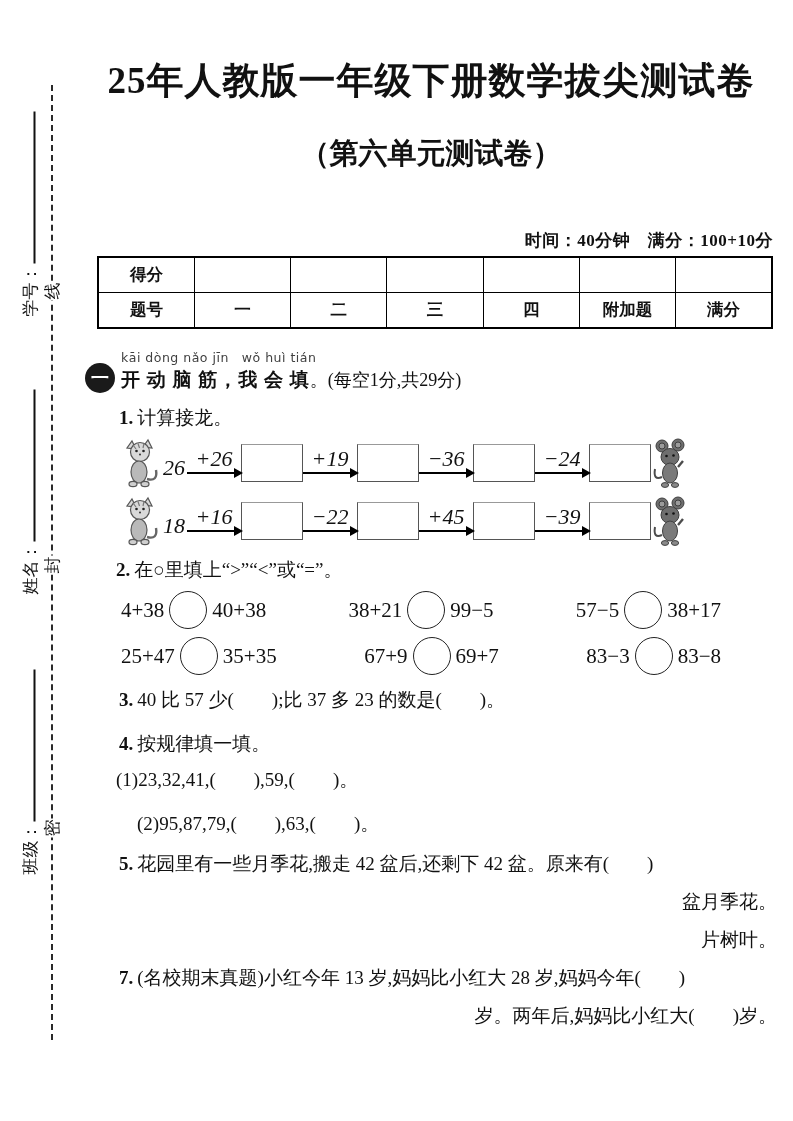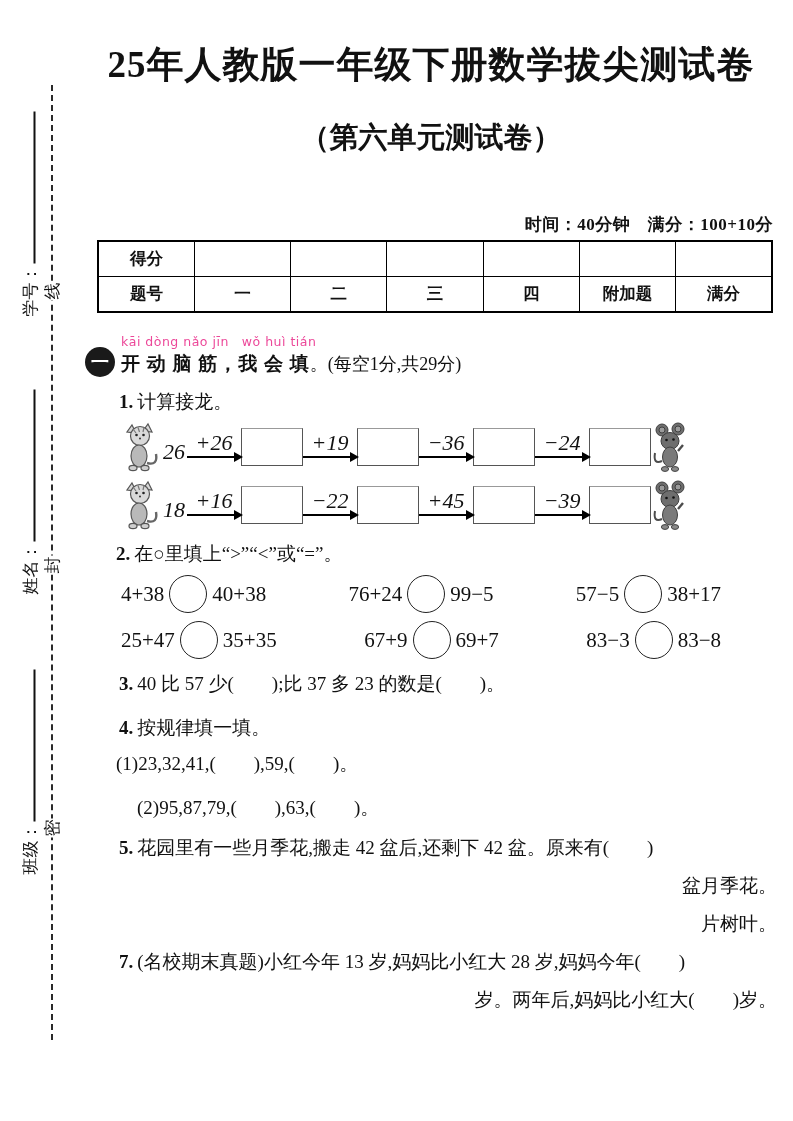--- a/index.html
+++ b/index.html
@@ -21,21 +21,21 @@
   .margin-field{
     position:absolute;left:30px;white-space:nowrap;
     font-size:17px;line-height:20px;
     transform:translate(-50%,-50%) rotate(-90deg);
   }
   .margin-field .blank{
     display:inline-block;width:152px;height:14px;
     border-bottom:2px solid #111;margin-left:2px;
   }
   
-  .content{position:absolute;left:85px;top:0;width:692px;}
+  .content{position:absolute;left:85px;top:16px;width:692px;}
   .title{
     margin-top:40px;text-align:center;font-weight:bold;
     font-size:37px;line-height:50px;letter-spacing:1px;
   }
   .subtitle{
     margin-top:28px;text-align:center;font-weight:bold;
     font-size:29px;line-height:38px;
   }
   .info-line{
     margin-top:58px;text-align:right;font-weight:bold;
@@ -55,21 +55,21 @@
   
   .section-head{margin-top:22px;display:flex;align-items:flex-start;}
   .badge{
     flex:0 0 auto;width:30px;height:30px;border-radius:50%;
     background:#1a1a1a;color:#fff;display:flex;align-items:center;justify-content:center;
     font-weight:bold;font-size:18px;margin-top:12px;
   }
   .sec-body{margin-left:6px;}
   .pinyin{
     font-family:"DejaVu Sans","Liberation Sans",sans-serif;
-    font-size:12.5px;line-height:14px;letter-spacing:.5px;color:#ec4899;
+    font-size:12.5px;line-height:14px;letter-spacing:.5px;color:#404040;
   }
   .sec-title-row{font-size:19px;line-height:26px;margin-top:2px;}
   .sec-title{font-weight:bold;letter-spacing:1px;}
   .sec-note{font-size:18px;}
   
   .q{margin-left:34px;font-size:19px;line-height:26px;}
   .q .qnum{font-weight:bold;margin-right:4px;}
   .q-line2{margin-left:50px;font-size:19px;line-height:26px;text-align:right;}
   
   .chain{
@@ -282,21 +282,21 @@
     <span class="qnum">2.</span><span>在○里填上“&gt;”“&lt;”或“=”。</span>
   </div>
   <div id="cmp-rows">
       <div class="cmp-row">
         <span class="cmp">
           <span>4+38</span>
           <span class="circle"></span>
           <span>40+38</span>
         </span>
         <span class="cmp">
-          <span>76+24</span>
+          <span>38+21</span>
           <span class="circle"></span>
           <span>99−5</span>
         </span>
         <span class="cmp">
           <span>57−5</span>
           <span class="circle"></span>
           <span>38+17</span>
         </span>
       </div>
       <div class="cmp-row">

